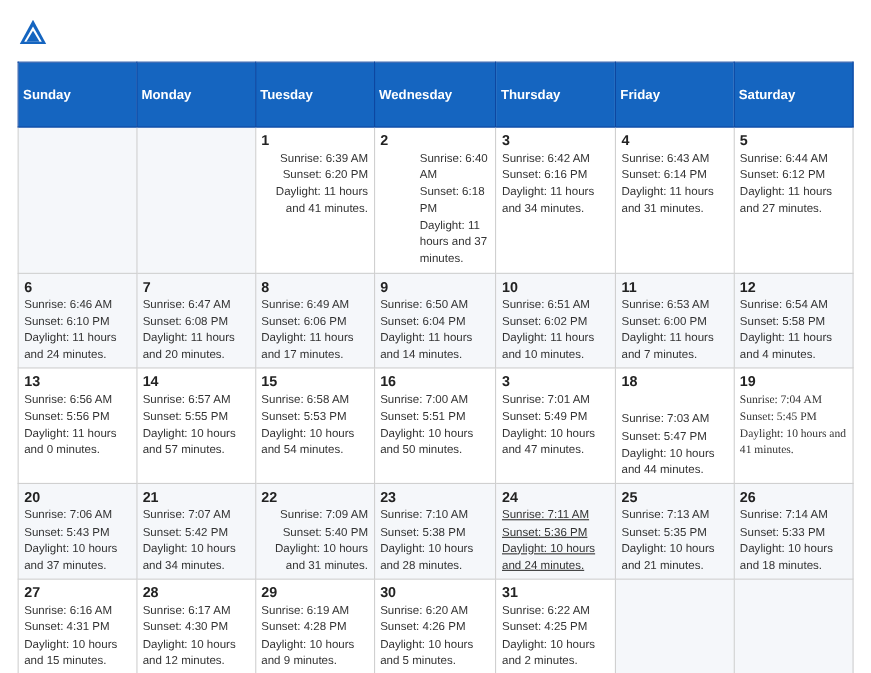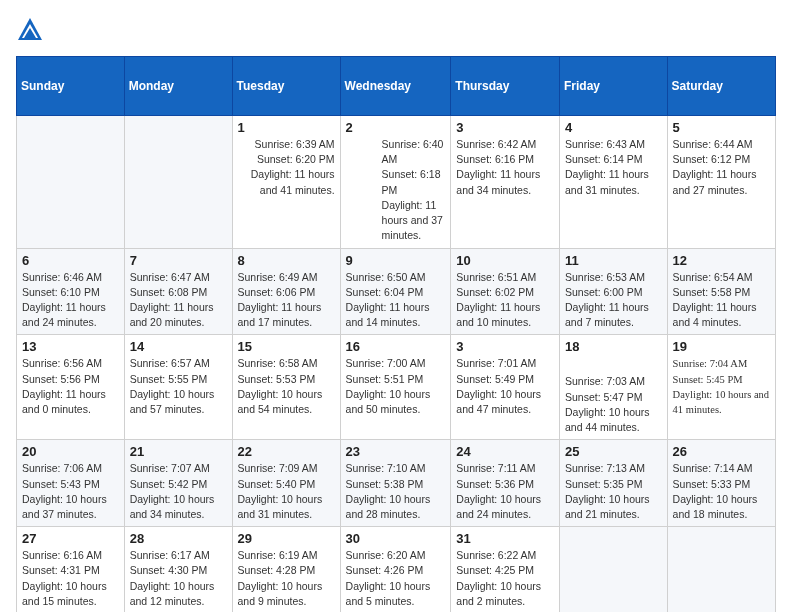--- a/index.html
+++ b/index.html
@@ -250,33 +250,33 @@
 Daylight: 10 hours and 37 minutes.</div>
         </td>
         <td>
           <div class="day-number">21</div>
           <div class="day-info" style="white-space: pre-line;">Sunrise: 7:07 AM
 Sunset: 5:42 PM
 Daylight: 10 hours and 34 minutes.</div>
         </td>
         <td>
           <div class="day-number">22</div>
-          <div class="day-info" style="white-space: pre-line;">Sunrise: 7:09 AM
+          <div class="day-info" style="white-space: pre-line; text-align: right;">Sunrise: 7:09 AM
 Sunset: 5:40 PM
 Daylight: 10 hours and 31 minutes.</div>
         </td>
         <td>
           <div class="day-number">23</div>
           <div class="day-info" style="white-space: pre-line;">Sunrise: 7:10 AM
 Sunset: 5:38 PM
 Daylight: 10 hours and 28 minutes.</div>
         </td>
         <td>
           <div class="day-number">24</div>
-          <div class="day-info" style="white-space: pre-line;">Sunrise: 7:11 AM
+          <div class="day-info" style="white-space: pre-line; text-decoration: underline;">Sunrise: 7:11 AM
 Sunset: 5:36 PM
 Daylight: 10 hours and 24 minutes.</div>
         </td>
         <td>
           <div class="day-number">25</div>
           <div class="day-info" style="white-space: pre-line;">Sunrise: 7:13 AM
 Sunset: 5:35 PM
 Daylight: 10 hours and 21 minutes.</div>
         </td>
         <td>

